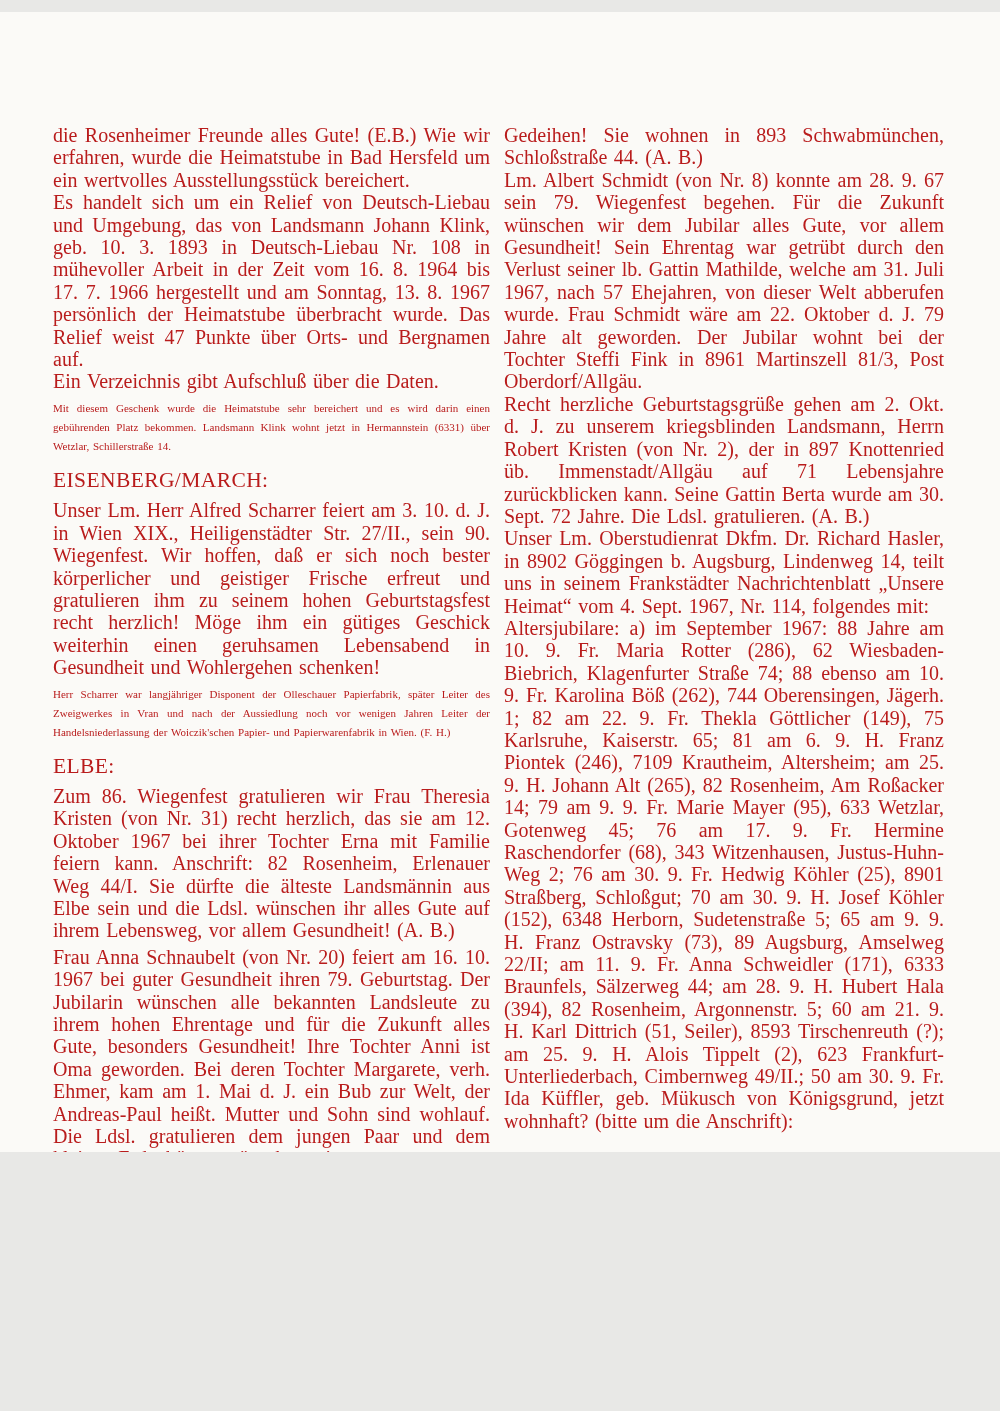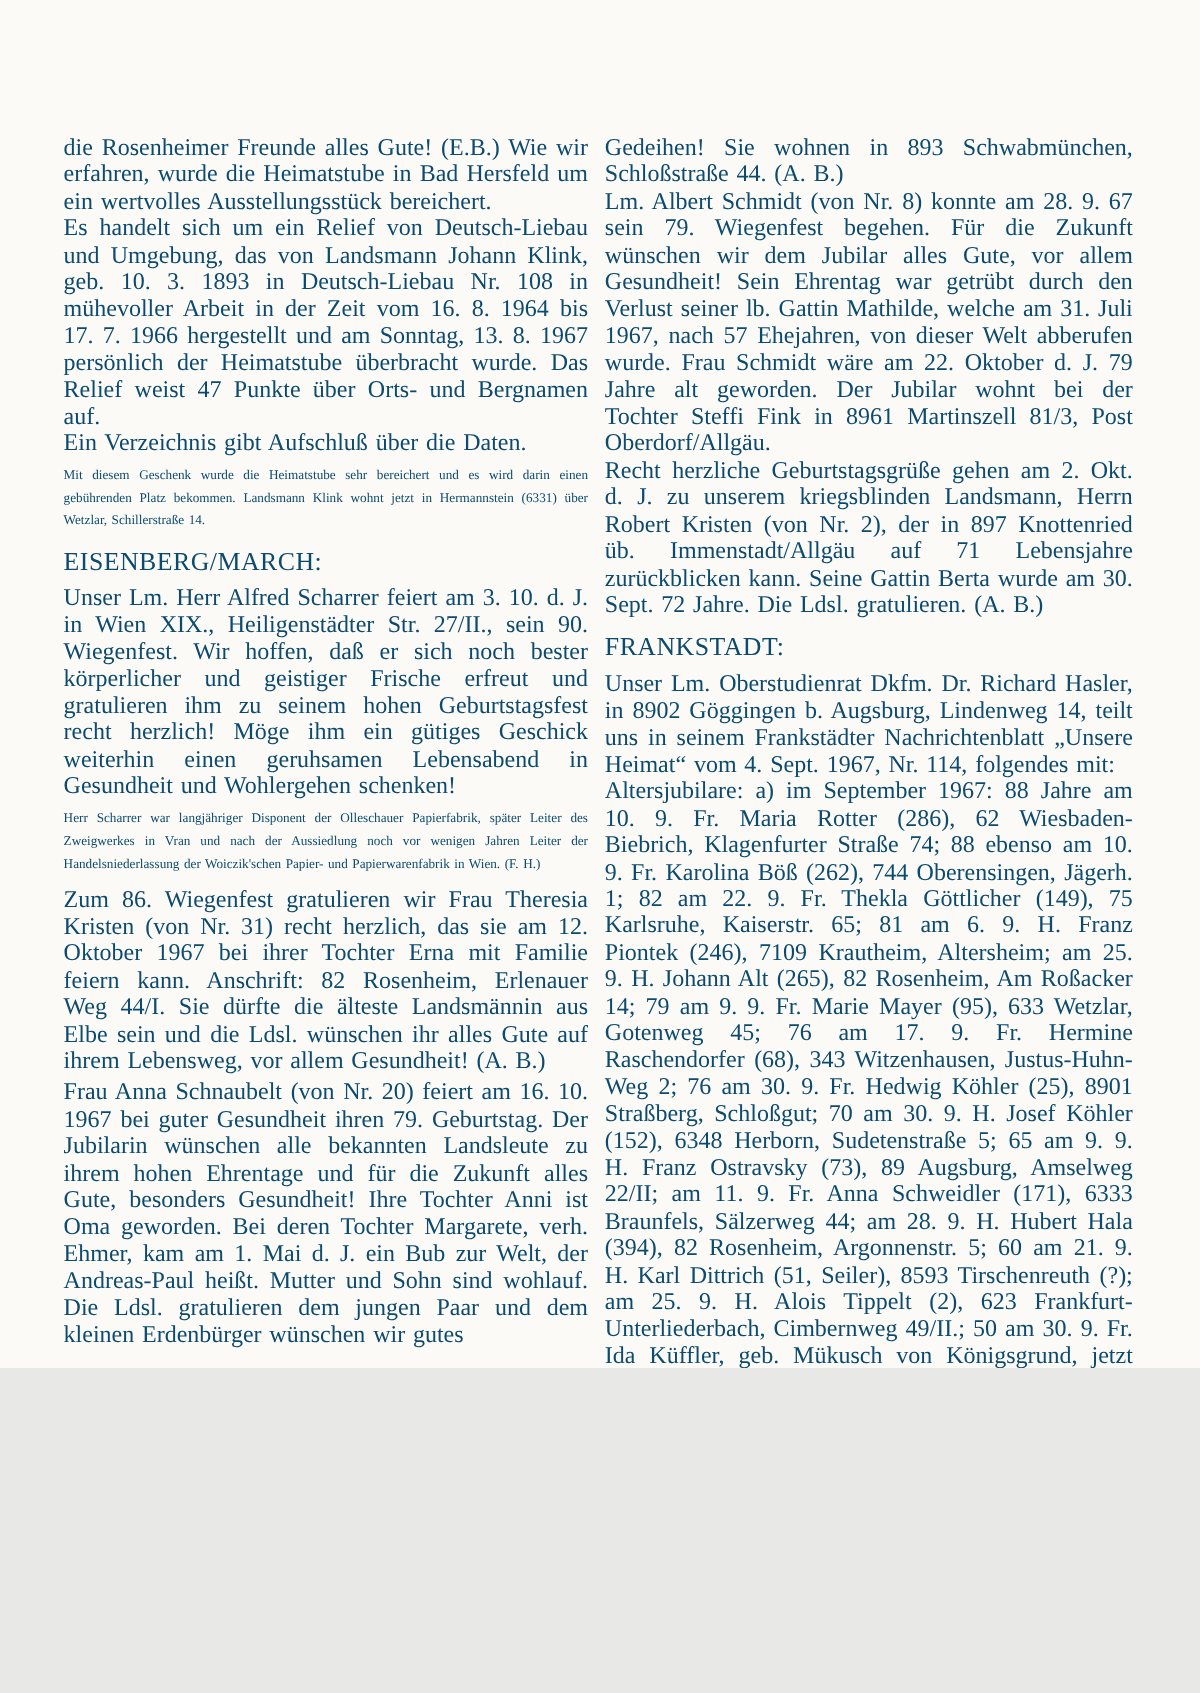--- a/index.html
+++ b/index.html
@@ -4,23 +4,23 @@
 <style>
   html, body {
     margin: 0;
     padding: 0;
     background: #e8e8e6;
   }
   .page {
     position: relative;
     width: 1000px;
     height: 1140px;
-    margin: 0 auto;
+    margin: 12px auto;
     background: #fbfaf7;
-    color: #0c4a6e;
+    color: #b91c1c;
     font-family: "Liberation Serif", "DejaVu Serif", serif;
     overflow: hidden;
   }
   .col {
     position: absolute;
     top: 112px;
     text-align: justify;
     font-size: 20px;
     line-height: 22.4px;
     word-spacing: 1.5px;
@@ -61,28 +61,28 @@
 <div class="page">
 
   <div class="col col-left">
     <p class="para"><span>die Rosenheimer Freunde alles Gute! (E.B.) Wie wir erfahren, wurde die Heimatstube in Bad Hersfeld um ein wertvolles Ausstellungsstück bereichert.</span></p>
     <p class="para"><span>Es handelt sich um ein </span><b>Relief von Deutsch-Liebau und Umgebung,</b><span> das von Landsmann Johann Klink, geb. 10. 3. 1893 in Deutsch-Liebau Nr. 108 in mühevoller Arbeit in der Zeit vom 16. 8. 1964 bis 17. 7. 1966 hergestellt und am Sonntag, 13. 8. 1967 persönlich der Heimatstube überbracht wurde. Das Relief weist 47 Punkte über Orts- und Bergnamen auf.</span></p>
     <p class="para"><span>Ein Verzeichnis gibt Aufschluß über die Daten.</span></p>
     <p class="para note"><span>Mit diesem Geschenk wurde die Heimatstube sehr bereichert und es wird darin einen gebührenden Platz bekommen. Landsmann Klink wohnt jetzt in Hermannstein (6331) über Wetzlar, Schillerstraße 14.</span></p>
     <h2 class="heading">EISENBERG/MARCH:</h2>
     <p class="para"><span>Unser Lm. Herr </span><b>Alfred Scharrer</b><span> feiert am 3. 10. d. J. in Wien XIX., Heiligenstädter Str. 27/II., sein 90. Wiegenfest. Wir hoffen, daß er sich noch bester körperlicher und geistiger Frische erfreut und gratulieren ihm zu seinem hohen Geburtstagsfest recht herzlich! Möge ihm ein gütiges Geschick weiterhin einen geruhsamen Lebensabend in Gesundheit und Wohlergehen schenken!</span></p>
     <p class="para note"><span>Herr Scharrer war langjähriger Disponent der Olleschauer Papierfabrik, später Leiter des Zweigwerkes in Vran und nach der Aussiedlung noch vor wenigen Jahren Leiter der Handelsniederlassung der Woiczik'schen Papier- und Papierwarenfabrik in Wien. (F. H.)</span></p>
+    <h2 class="heading">ELBE:</h2>
     <p class="para"><span>Zum 86. Wiegenfest gratulieren wir Frau </span><b>Theresia Kristen</b><span> (von Nr. 31) recht herzlich, das sie am 12. Oktober 1967 bei ihrer Tochter Erna mit Familie feiern kann. Anschrift: 82 Rosenheim, Erlenauer Weg 44/I. Sie dürfte die älteste Landsmännin aus Elbe sein und die Ldsl. wünschen ihr alles Gute auf ihrem Lebensweg, vor allem Gesundheit! (A. B.)</span></p>
     <p class="para para-gap"><span>Frau </span><b>Anna Schnaubelt</b><span> (von Nr. 20) feiert am 16. 10. 1967 bei guter Gesundheit ihren 79. Geburtstag. Der Jubilarin wünschen alle bekannten Landsleute zu ihrem hohen Ehrentage und für die Zukunft alles Gute, besonders Gesundheit! Ihre Tochter Anni ist Oma geworden. Bei deren Tochter </span><b>Margarete, verh. Ehmer,</b><span> kam am 1. Mai d. J. ein Bub zur Welt, der Andreas-Paul heißt. Mutter und Sohn sind wohlauf. Die Ldsl. gratulieren dem jungen Paar und dem kleinen Erdenbürger wünschen wir gutes</span></p>
   </div>
 
   <div class="col col-right">
     <p class="para"><span>Gedeihen! Sie wohnen in 893 Schwabmünchen, Schloßstraße 44. (A. B.)</span></p>
     <p class="para"><span>Lm. </span><b>Albert Schmidt</b><span> (von Nr. 8) konnte am 28. 9. 67 sein 79. Wiegenfest begehen. Für die Zukunft wünschen wir dem Jubilar alles Gute, vor allem Gesundheit! Sein Ehrentag war getrübt durch den Verlust seiner lb. </span><b>Gattin Mathilde,</b><span> welche am 31. Juli 1967, nach 57 Ehejahren, von dieser Welt abberufen wurde. Frau Schmidt wäre am 22. Oktober d. J. 79 Jahre alt geworden. Der Jubilar wohnt bei der Tochter Steffi Fink in 8961 Martinszell 81/3, Post Oberdorf/Allgäu.</span></p>
     <p class="para"><span>Recht herzliche Geburtstagsgrüße gehen am 2. Okt. d. J. zu unserem kriegsblinden Landsmann, Herrn </span><b>Robert Kristen</b><span> (von Nr. 2), der in 897 Knottenried üb. Immenstadt/Allgäu auf 71 Lebensjahre zurückblicken kann. Seine Gattin Berta wurde am 30. Sept. 72 Jahre. Die Ldsl. gratulieren. (A. B.)</span></p>
-    <h2 class="heading">FRANKSTADT:</h2>
     <p class="para"><b>Unser Lm. Oberstudienrat Dkfm. Dr. Richard Hasler, in 8902 Göggingen b. Augsburg, Lindenweg 14, teilt uns in seinem Frankstädter Nachrichtenblatt „Unsere Heimat“ vom 4. Sept. 1967, Nr. 114, folgendes mit:</b></p>
     <p class="para"><b>Altersjubilare:</b><span> a) im September 1967: 88 Jahre am 10. 9. Fr. Maria </span><b>Rotter</b><span> (286), 62 Wiesbaden-Biebrich, Klagenfurter Straße 74; 88 ebenso am 10. 9. Fr. Karolina </span><b>Böß</b><span> (262), 744 Oberensingen, Jägerh. 1; 82 am 22. 9. Fr. Thekla </span><b>Göttlicher</b><span> (149), 75 Karlsruhe, Kaiserstr. 65; 81 am 6. 9. H. Franz </span><b>Piontek</b><span> (246), 7109 Krautheim, Altersheim; am 25. 9. H. Johann </span><b>Alt</b><span> (265), 82 Rosenheim, Am Roßacker 14; 79 am 9. 9. Fr. Marie </span><b>Mayer</b><span> (95), 633 Wetzlar, Gotenweg 45; 76 am 17. 9. Fr. Hermine </span><b>Raschendorfer</b><span> (68), 343 Witzenhausen, Justus-Huhn-Weg 2; 76 am 30. 9. Fr. Hedwig </span><b>Köhler</b><span> (25), 8901 Straßberg, Schloßgut; 70 am 30. 9. H. Josef </span><b>Köhler</b><span> (152), 6348 Herborn, Sudetenstraße 5; 65 am 9. 9. H. Franz </span><b>Ostravsky</b><span> (73), 89 Augsburg, Amselweg 22/II; am 11. 9. Fr. Anna </span><b>Schweidler</b><span> (171), 6333 Braunfels, Sälzerweg 44; am 28. 9. H. Hubert </span><b>Hala</b><span> (394), 82 Rosenheim, Argonnenstr. 5; 60 am 21. 9. H. Karl </span><b>Dittrich</b><span> (51, Seiler), 8593 Tirschenreuth (?); am 25. 9. H. Alois </span><b>Tippelt</b><span> (2), 623 Frankfurt-Unterliederbach, Cimbernweg 49/II.; 50 am 30. 9. Fr. Ida </span><b>Küffler,</b><span> geb. Mükusch von Königsgrund, jetzt wohnhaft? (bitte um die Anschrift):</span></p>
   </div>
 
   <div class="page-number">427</div>
 
 </div>
 
 </body></html>

